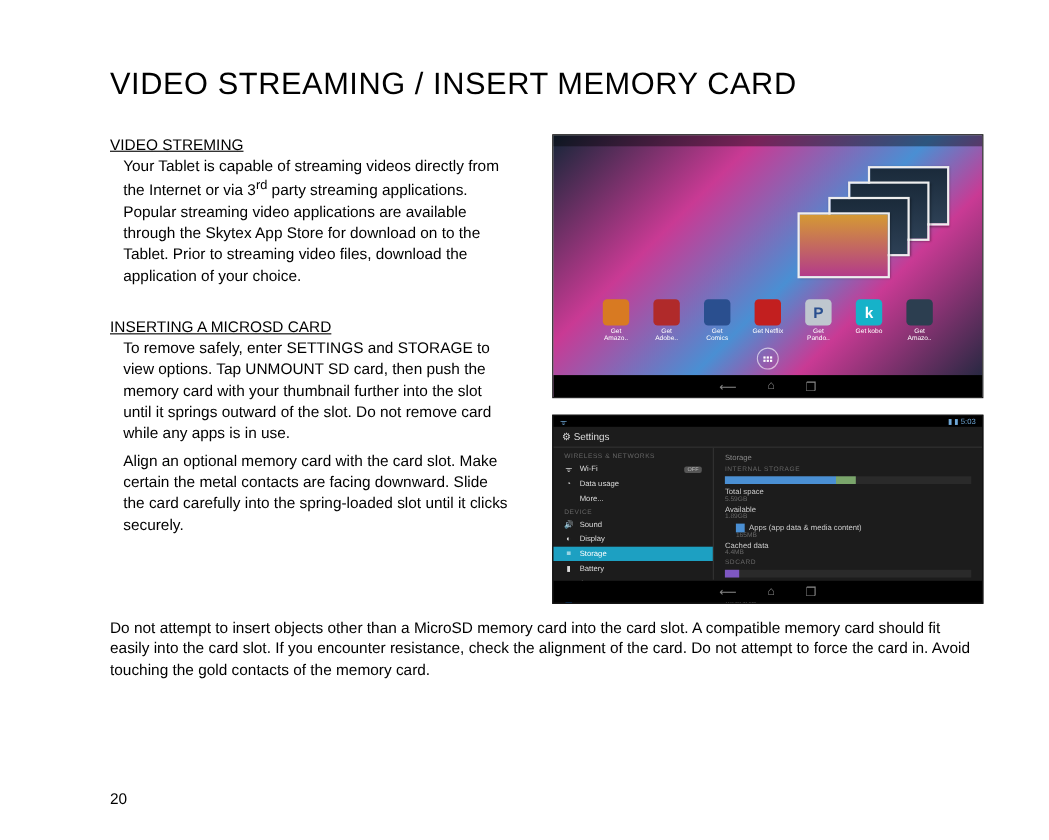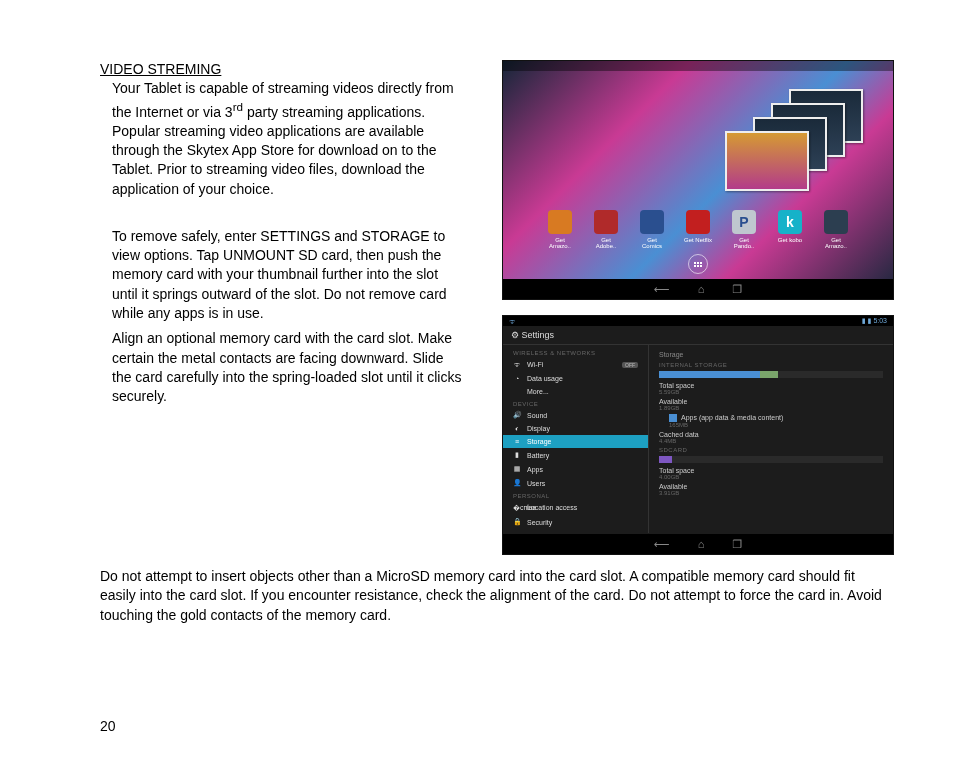--- a/index.html
+++ b/index.html
@@ -125,21 +125,21 @@
   .dots span{width:2px;height:2px;background:#fff;}
   .navbar {
     position: absolute; bottom:0; left:0; right:0; height:20px;
     background: #000;
     display:flex; align-items:center; justify-content:center; gap:28px;
     color:#888; font-size:11px;
   }
   
   .settings-shot {
     width: 392px;
-    height: 240px;
+    height: 172px;
     background: #1c1c1c;
     position: relative;
     border: 1px solid #111;
     box-sizing: border-box;
     color: #ccc;
     font-size: 7px;
     overflow: hidden;
   }
   .settings-shot .statusbar2 {
     height: 10px;
@@ -211,30 +211,32 @@
     position: absolute; bottom:0; left:0; right:0; height:20px;
     background:#000;
     display:flex; align-items:center; justify-content:center; gap:28px;
     color:#888; font-size:11px;
   }
 </style>
 </head>
 <body>
 
 <div class="page">
+  <div class="title">VIDEO STREAMING / INSERT MEMORY CARD</div>
 
   <div class="layout">
     <div class="col-text">
       <div class="subhead">VIDEO STREMING</div>
       <p class="para">
         <span>Your Tablet is capable of streaming videos directly from the Internet or via 3</span><sup>rd</sup><span> party streaming applications. Popular streaming video applications are available through the Skytex App Store for download on to the Tablet. Prior to streaming video files, download the application of your choice.</span>
       </p>
 
       <div class="gap"></div>
 
+      <div class="subhead">INSERTING A MICROSD CARD</div>
       <p class="para">To remove safely, enter SETTINGS and STORAGE to view options. Tap UNMOUNT SD card, then push the memory card with your thumbnail further into the slot until it springs outward of the slot. Do not remove card while any apps is in use.</p>
       <p class="para">Align an optional memory card with the card slot. Make certain the metal contacts are facing downward. Slide the card carefully into the spring-loaded slot until it clicks securely.</p>
     </div>
 
     <div class="col-imgs">
 
       <div class="tablet-home">
         <div class="statusbar"></div>
         <div class="stack">
           <div class="card c1"></div>

